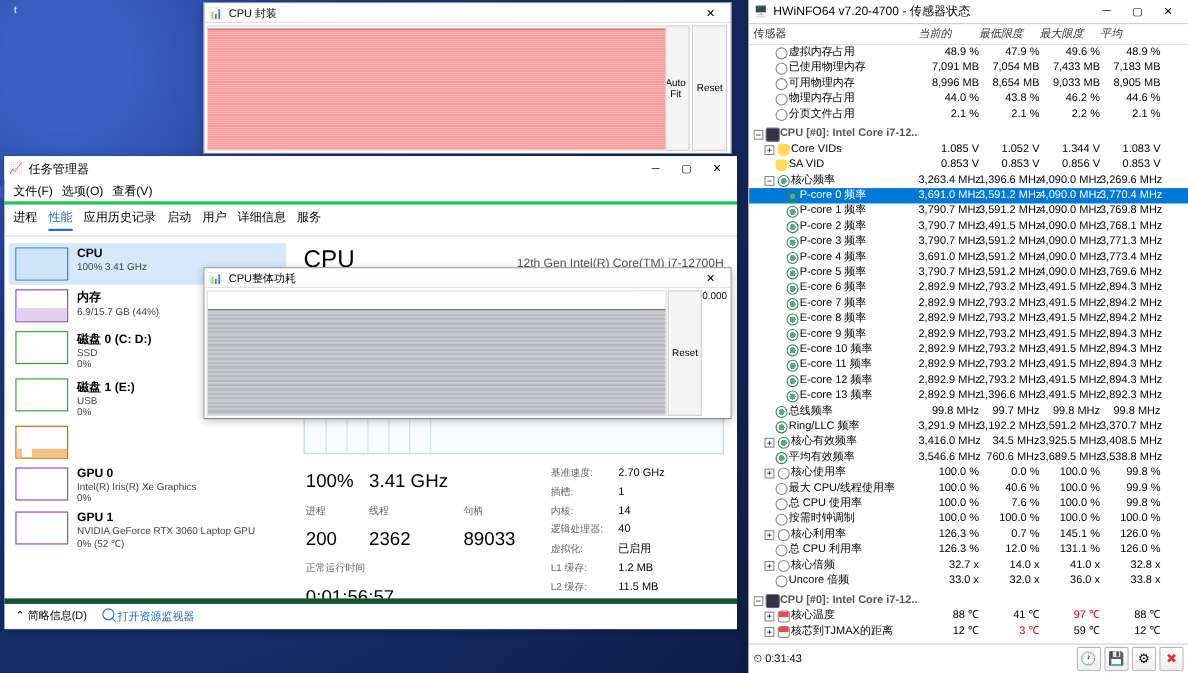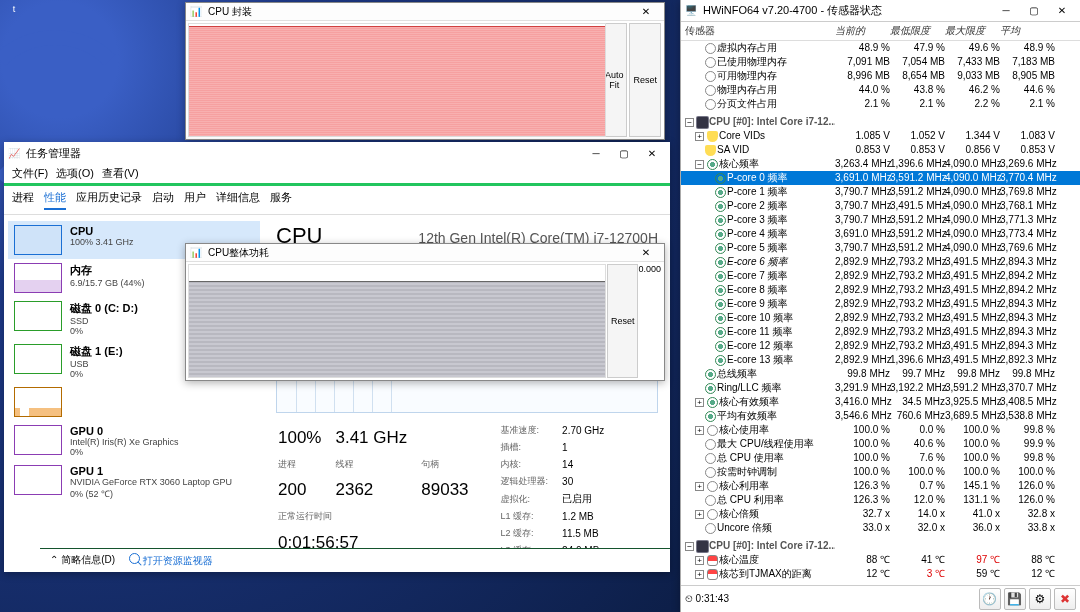--- a/index.html
+++ b/index.html
@@ -40,28 +40,28 @@
 .tm-thumb { width: 48px; height: 30px; border: 1px solid #1a6fd4; flex-shrink: 0; position:relative; }
 .tm-thumb.mem { border-color: #8b3db3; }
 .tm-thumb.disk { border-color: #2a9d2a; }
 .tm-thumb.wifi { border-color: #b36b00; }
 .tm-thumb.gpu { border-color: #8b3db3; }
 .tm-thumb .spark { position:absolute; left:0; right:0; bottom:0; }
 .tm-item-title { font-weight: 600; font-size: 11px; }
 .tm-item-sub { font-size: 9px; color: #444; }
 .tm-right { flex:1; padding: 8px 12px; font-size: 11px; position:relative; }
 .tm-cpu-title { font-size: 22px; font-weight: 500; }
-.tm-cpu-model { font-size: 14px; color: #555; }
+.tm-cpu-model { font-size: 11px; color: #555; }
 .tm-big-chart { height: 160px; border: 1px solid #bfd5ec; margin-top: 4px; background: #f9fcff; position:relative; }
 .tm-big-chart-col { position:absolute; top:0; bottom:0; border-right:1px solid #d0e0f0; }
 .tm-stats { display:flex; gap: 16px; margin-top: 8px; }
 .tm-stats td { padding: 1px 12px 1px 0; font-size: 10px; }
 .tm-stats .lbl { color: #666; font-size: 9px; }
 .tm-stats .big { font-size: 17px; font-weight: 500; }
-.tm-footer { padding: 4px 10px; border-top: 1px solid #14532d; display:flex; gap: 14px; font-size: 10px; margin-left: 36px; }
+.tm-footer { padding: 4px 10px; border-top: 5px solid #14532d; display:flex; gap: 14px; font-size: 10px; }
 .tm-footer a { color: #1a6fd4; text-decoration: none; }
 .describe-ico { display:inline-block; width:11px; height:11px; border:1px solid #1a6fd4; border-radius:50%; position:relative; }
 .describe-ico::after { content:""; position:absolute; width:5px; height:1px; background:#1a6fd4; right:-3px; bottom:-1px; transform:rotate(45deg); }
 
 
 .hw { right: 0; top: 0; width: 400px; height: 612px; border-left: 1px solid #aaa; }
 .hw-title { background: #fff; border-bottom: 1px solid #ccc; }
 .hw-head { display:grid; grid-template-columns: 150px 55px 55px 55px 55px; font-size: 10px; padding: 2px 4px; border-bottom: 1px solid #ddd; color: #333; }
 .hw-head span:not(:first-child) { text-align:left;font-style:italic; }
 .hw-body { flex:1; overflow: hidden; font-size: 10px; }
@@ -241,21 +241,21 @@
           <tr>
                 <td class="lbl">插槽:</td>
                 <td>1</td>
               </tr>
           <tr>
                 <td class="lbl">内核:</td>
                 <td>14</td>
               </tr>
           <tr>
                 <td class="lbl">逻辑处理器:</td>
-                <td>30</td>
+                <td>40</td>
               </tr>
           <tr>
                 <td class="lbl">虚拟化:</td>
                 <td>已启用</td>
               </tr>
           <tr>
                 <td class="lbl">L1 缓存:</td>
                 <td>1.2 MB</td>
               </tr>
           <tr>
@@ -468,21 +468,21 @@
         <span class="tree" style="padding-left: 30px;">
           <span class="ico ico-clock"></span>
           <span>P-core 5 频率</span>
         </span>
         <span>3,790.7 MHz</span>
         <span>3,591.2 MHz</span>
         <span>4,090.0 MHz</span>
         <span>3,769.6 MHz</span>
       </div>
       <div class="hw-row">
-        <span class="tree" style="padding-left: 30px; font-style: italic;">
+        <span class="tree" style="padding-left: 30px;">
           <span class="ico ico-clock"></span>
           <span>E-core 6 频率</span>
         </span>
         <span>2,892.9 MHz</span>
         <span>2,793.2 MHz</span>
         <span>3,491.5 MHz</span>
         <span>2,894.3 MHz</span>
       </div>
       <div class="hw-row">
         <span class="tree" style="padding-left: 30px;">

